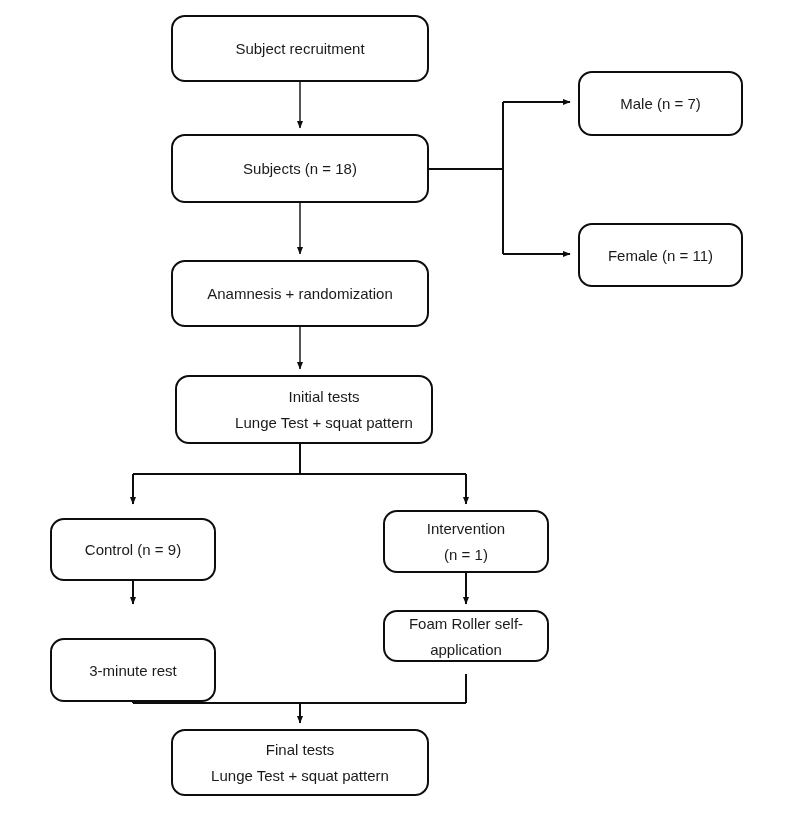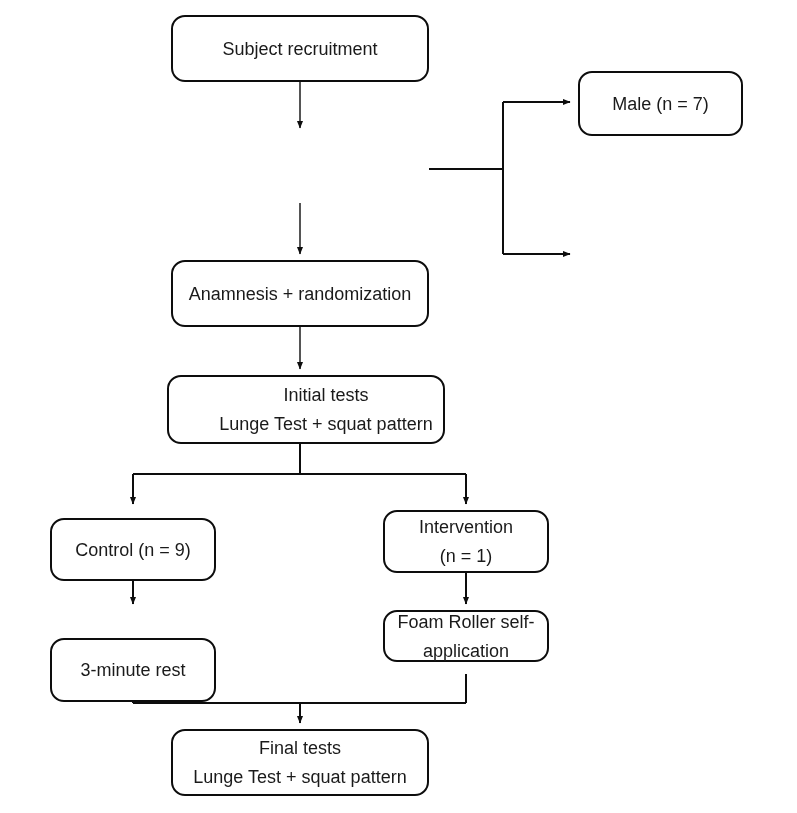--- a/index.html
+++ b/index.html
@@ -31,21 +31,21 @@
     position: absolute;
     box-sizing: border-box;
     border: 2px solid #0d0d0d;
     border-radius: 14px;
     background: #ffffff;
     display: flex;
     flex-direction: column;
     align-items: center;
     justify-content: center;
     text-align: center;
-    font-size: 18px;
+    font-size: 15px;
     line-height: 1.0;
     color: #1a1a1a;
     padding: 2px 6px;
   }
   .node .line1 { display: block; }
   .node .line2 { display: block; margin-top: 11px; }
 </style>
 </head>
 <body>
 
@@ -104,33 +104,41 @@
       <line x1="133" y1="703" x2="466" y2="703" stroke="#0d0d0d" stroke-width="2"></line>
       <line x1="300" y1="703" x2="300" y2="723" stroke="#0d0d0d" stroke-width="2" marker-end="url(#arrowhead)"></line>
     </g>
   </svg>
 
   <div class="node single" style="left: 171px; top: 15px; width: 258px; height: 67px;">
     <span class="line1">Subject recruitment</span>
 
   </div>
 
+  <div class="node single" style="left: 171px; top: 134px; width: 258px; height: 69px;">
+    <span class="line1">Subjects (n = 18)</span>
+
+  </div>
 
   <div class="node single" style="left: 578px; top: 71px; width: 165px; height: 65px;">
     <span class="line1">Male (n = 7)</span>
 
   </div>
 
+  <div class="node single" style="left: 578px; top: 223px; width: 165px; height: 64px;">
+    <span class="line1">Female (n = 11)</span>
+
+  </div>
 
   <div class="node single" style="left: 171px; top: 260px; width: 258px; height: 67px;">
     <span class="line1">Anamnesis + randomization</span>
 
   </div>
 
-  <div class="node" style="left: 167px; top: 375px; width: 278px; height: 69px; padding-left: 46px;">
+  <div class="node" style="left: 175px; top: 375px; width: 258px; height: 69px; padding-left: 46px;">
     <span class="line1">Initial tests</span>
     <span class="line2">Lunge Test + squat pattern</span>
   </div>
 
   <div class="node single" style="left: 50px; top: 510px; width: 166px; height: 63px; margin-top: 8px;">
     <span class="line1">Control (n = 9)</span>
 
   </div>
 
   <div class="node" style="left: 383px; top: 510px; width: 166px; height: 63px;">

